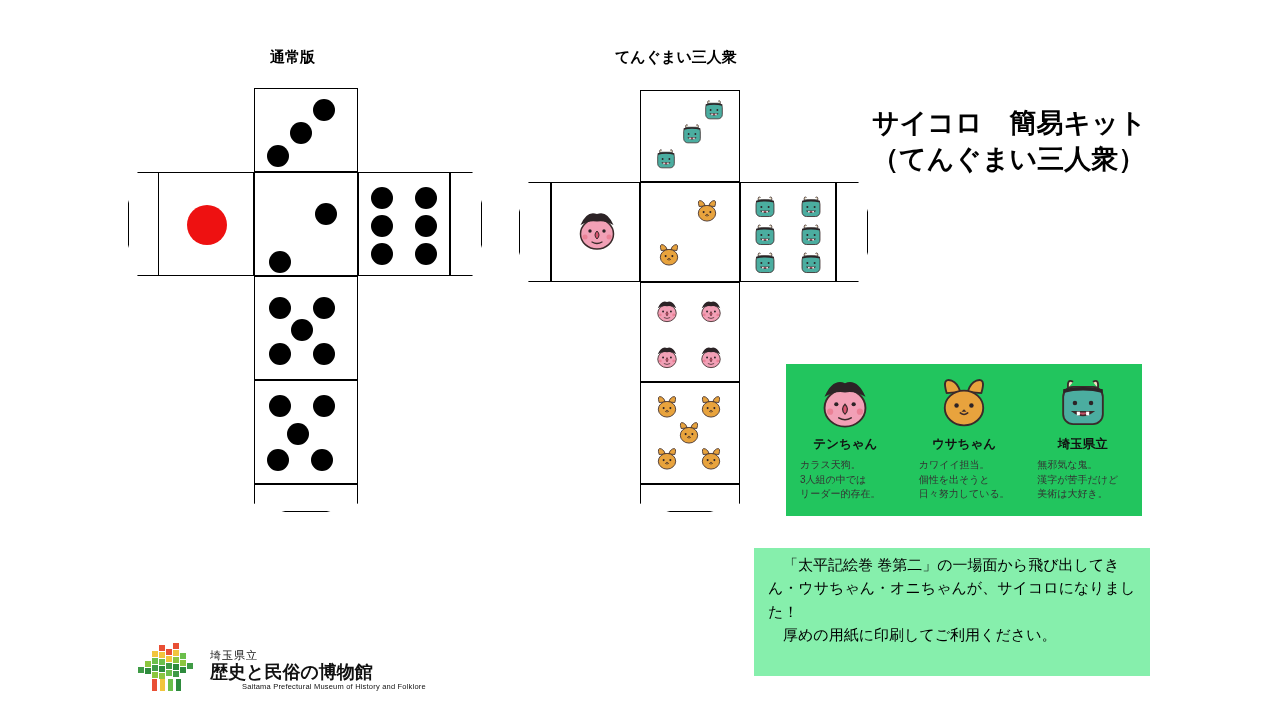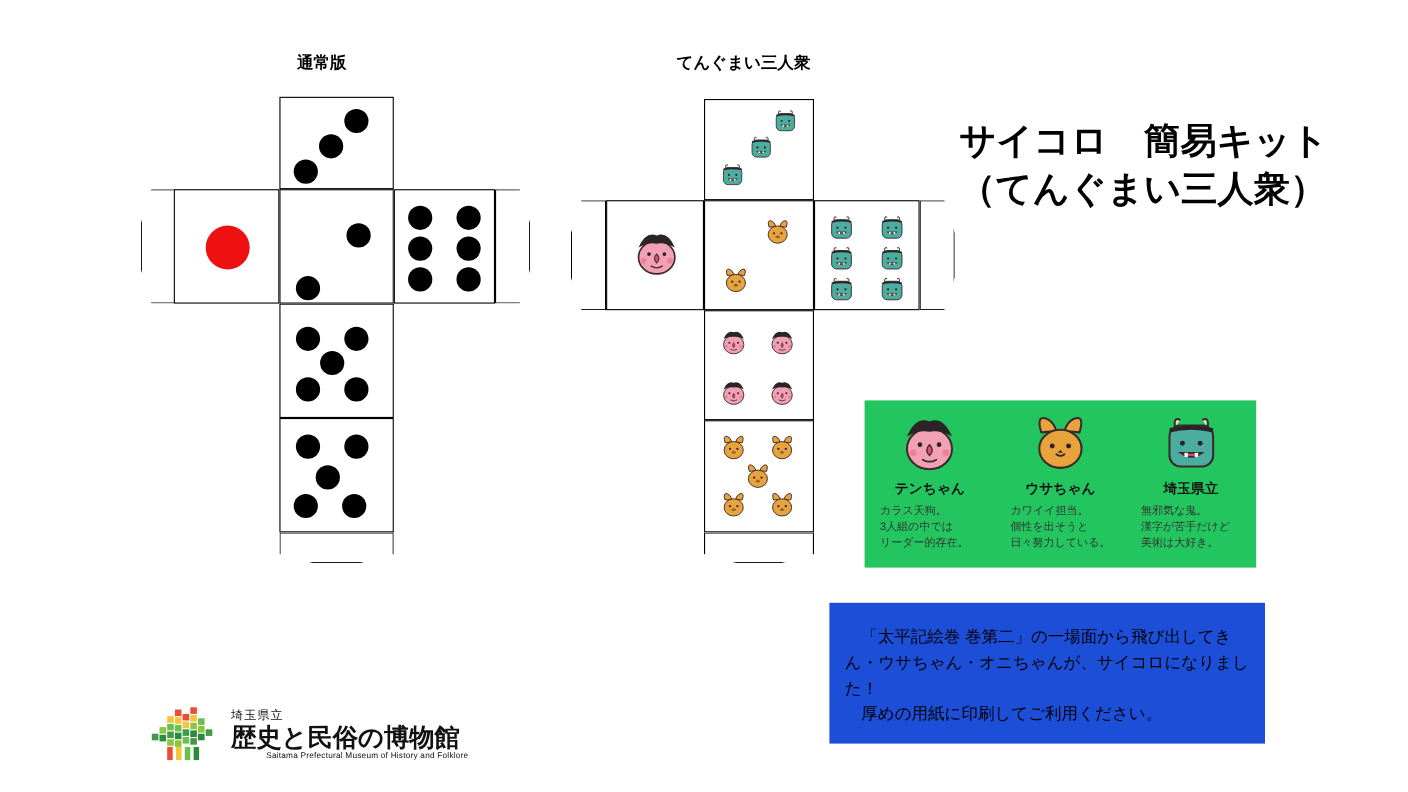--- a/index.html
+++ b/index.html
@@ -59,21 +59,21 @@
   .pip.red {
     width: 40px; height: 40px;
     background: #ee1111;
   }
 
   
   .tok { position: absolute; }
 
   
   .title {
-    font-size: 33px;
+    font-size: 27px;
     line-height: 1.32;
     color: #000;
     white-space: nowrap;
   }
 
   
   .legend {
     position: absolute;
     background: #22c55e;
     display: flex;
@@ -97,37 +97,37 @@
     line-height: 1.45;
     color: #333;
     align-self: flex-start;
     padding-left: 14px;
     white-space: pre-line;
   }
 
   
   .note {
     position: absolute;
-    background: #1d4ed8;
+    background: #86efac;
     box-sizing: border-box;
-    padding: 20px 14px 10px 14px;
+    padding: 5px 14px 10px 14px;
     font-size: 15px;
     line-height: 1.55;
     color: #000;
   }
 
   
   .logo { position: absolute; }
   .logo-text-small {
     font-size: 11px;
     letter-spacing: 1px;
     color: #111;
   }
   .logo-text-main {
-    font-size: 23px;
+    font-size: 18px;
     font-weight: bold;
     letter-spacing: 0px;
     color: #111;
     line-height: 1.05;
   }
   .logo-text-en {
     font-size: 7.5px;
     color: #111;
     letter-spacing: 0.2px;
     margin-left: 32px;

